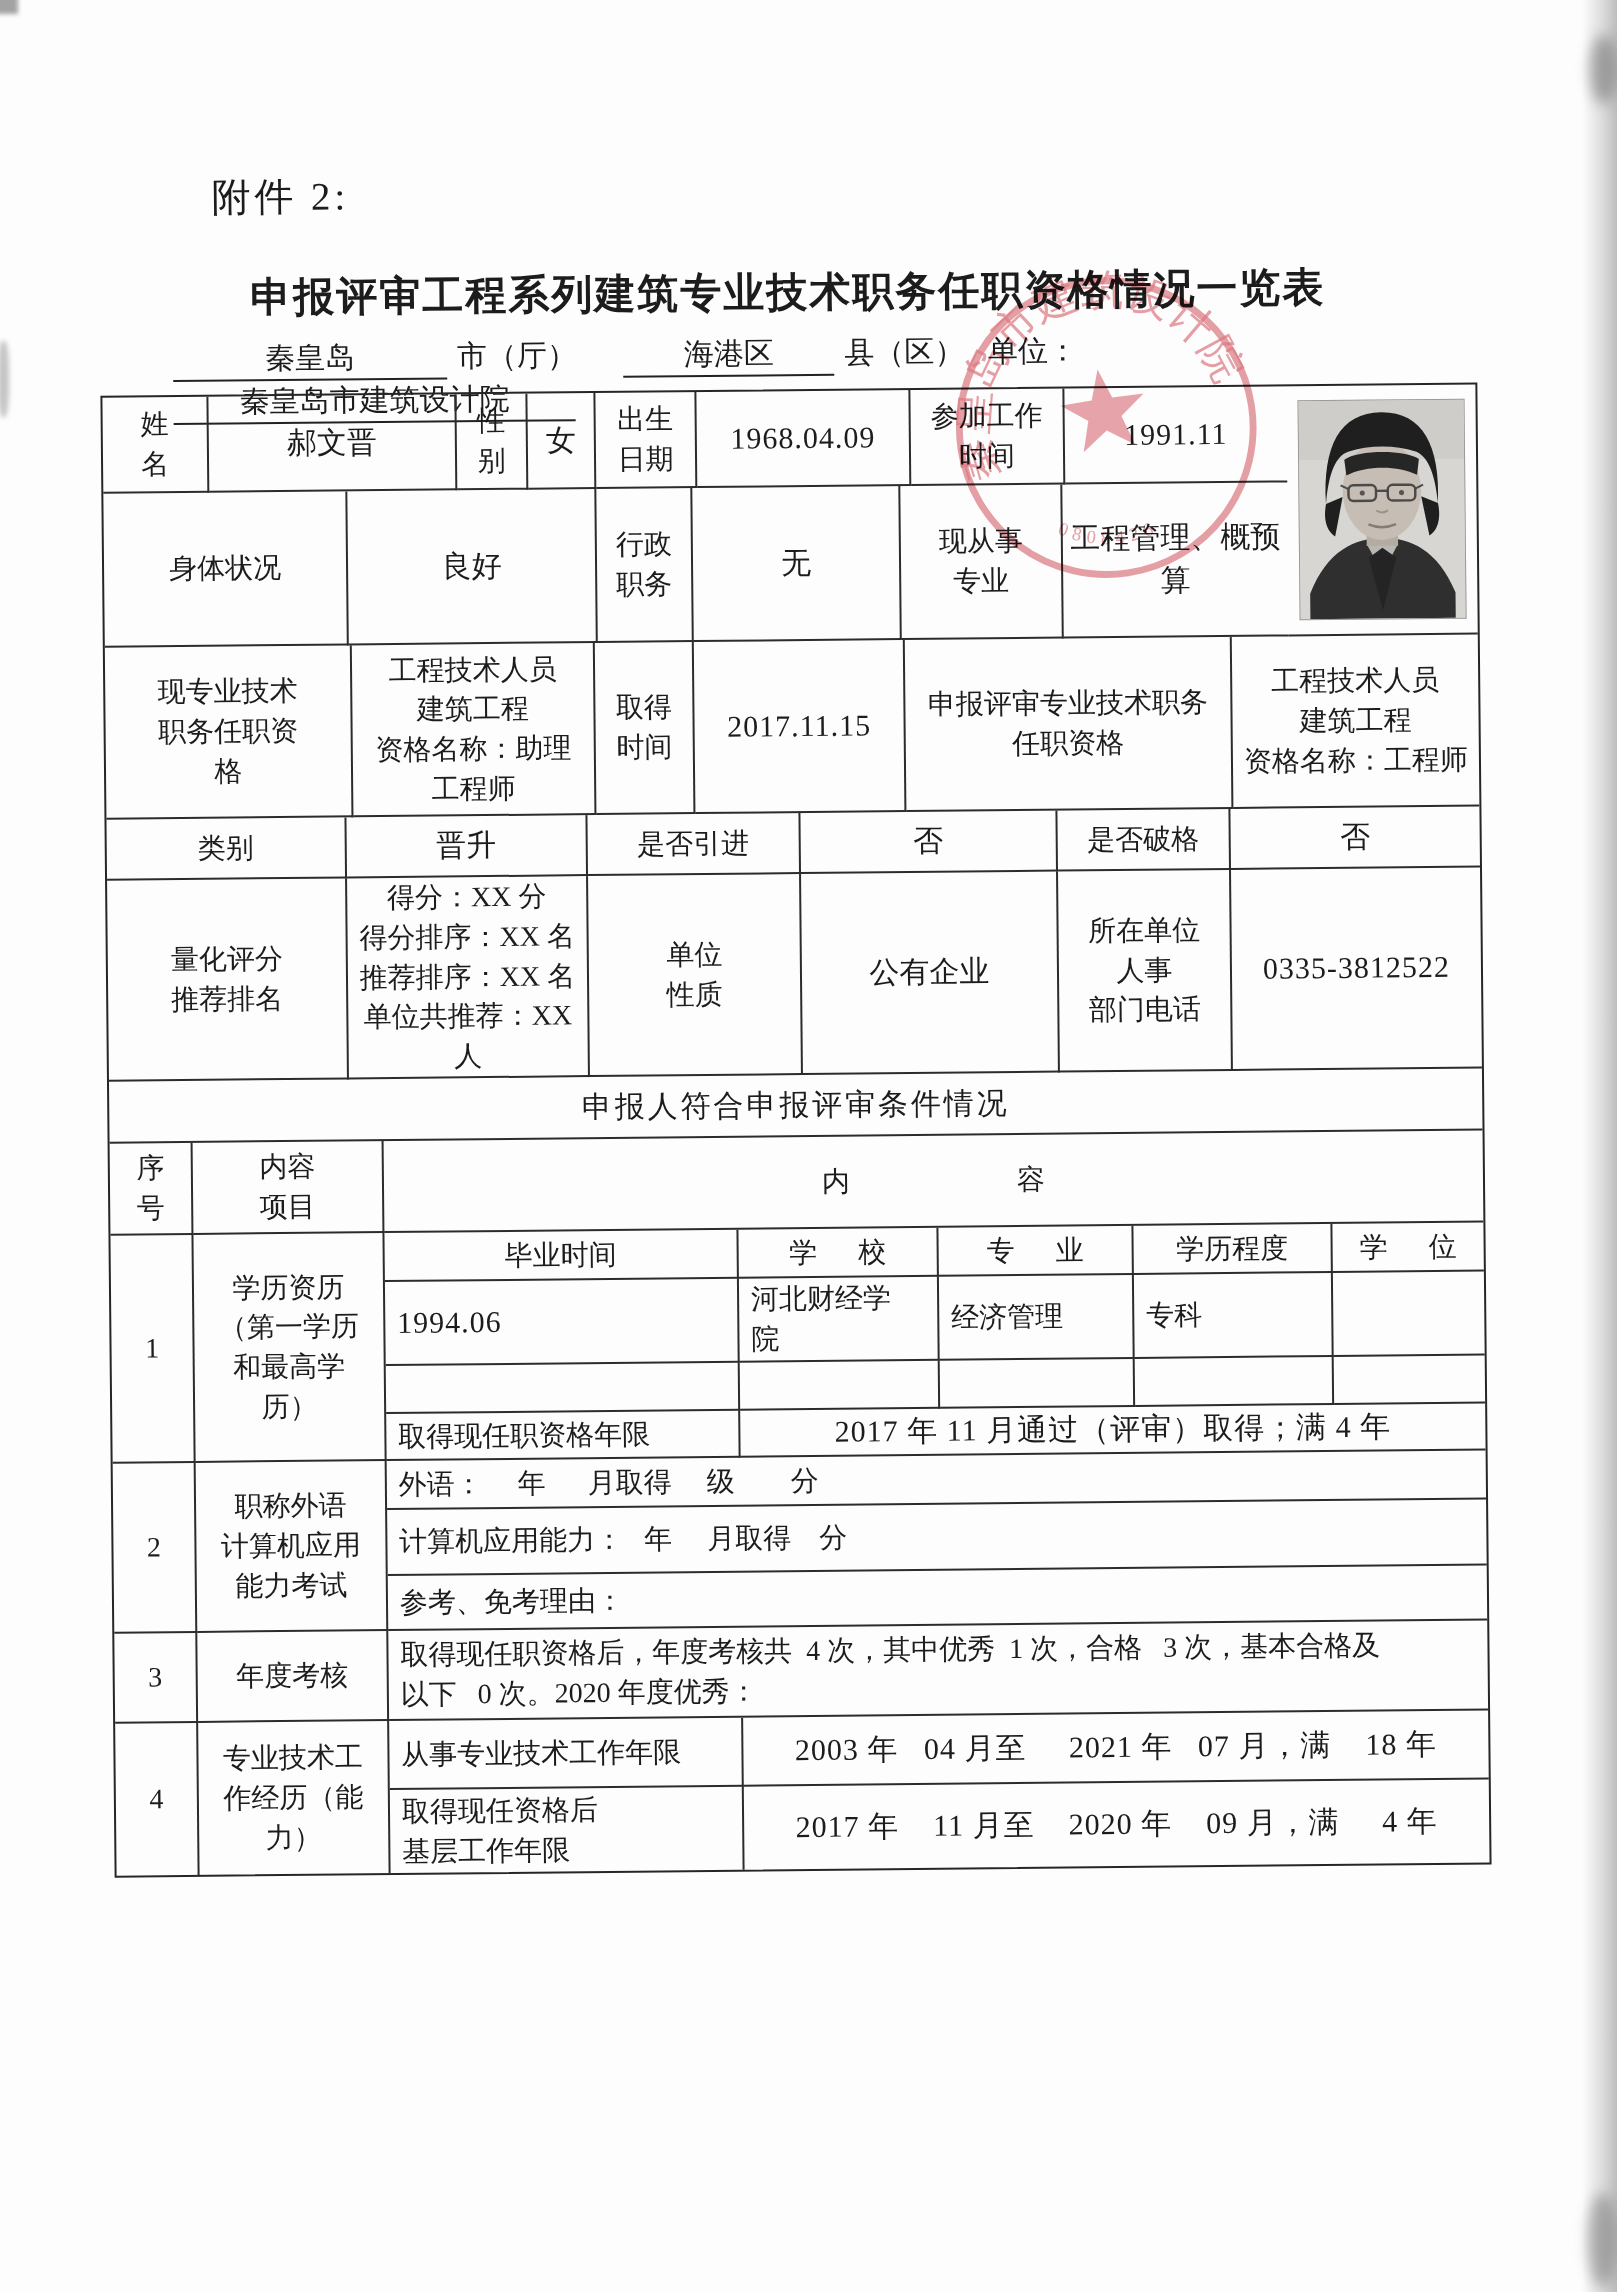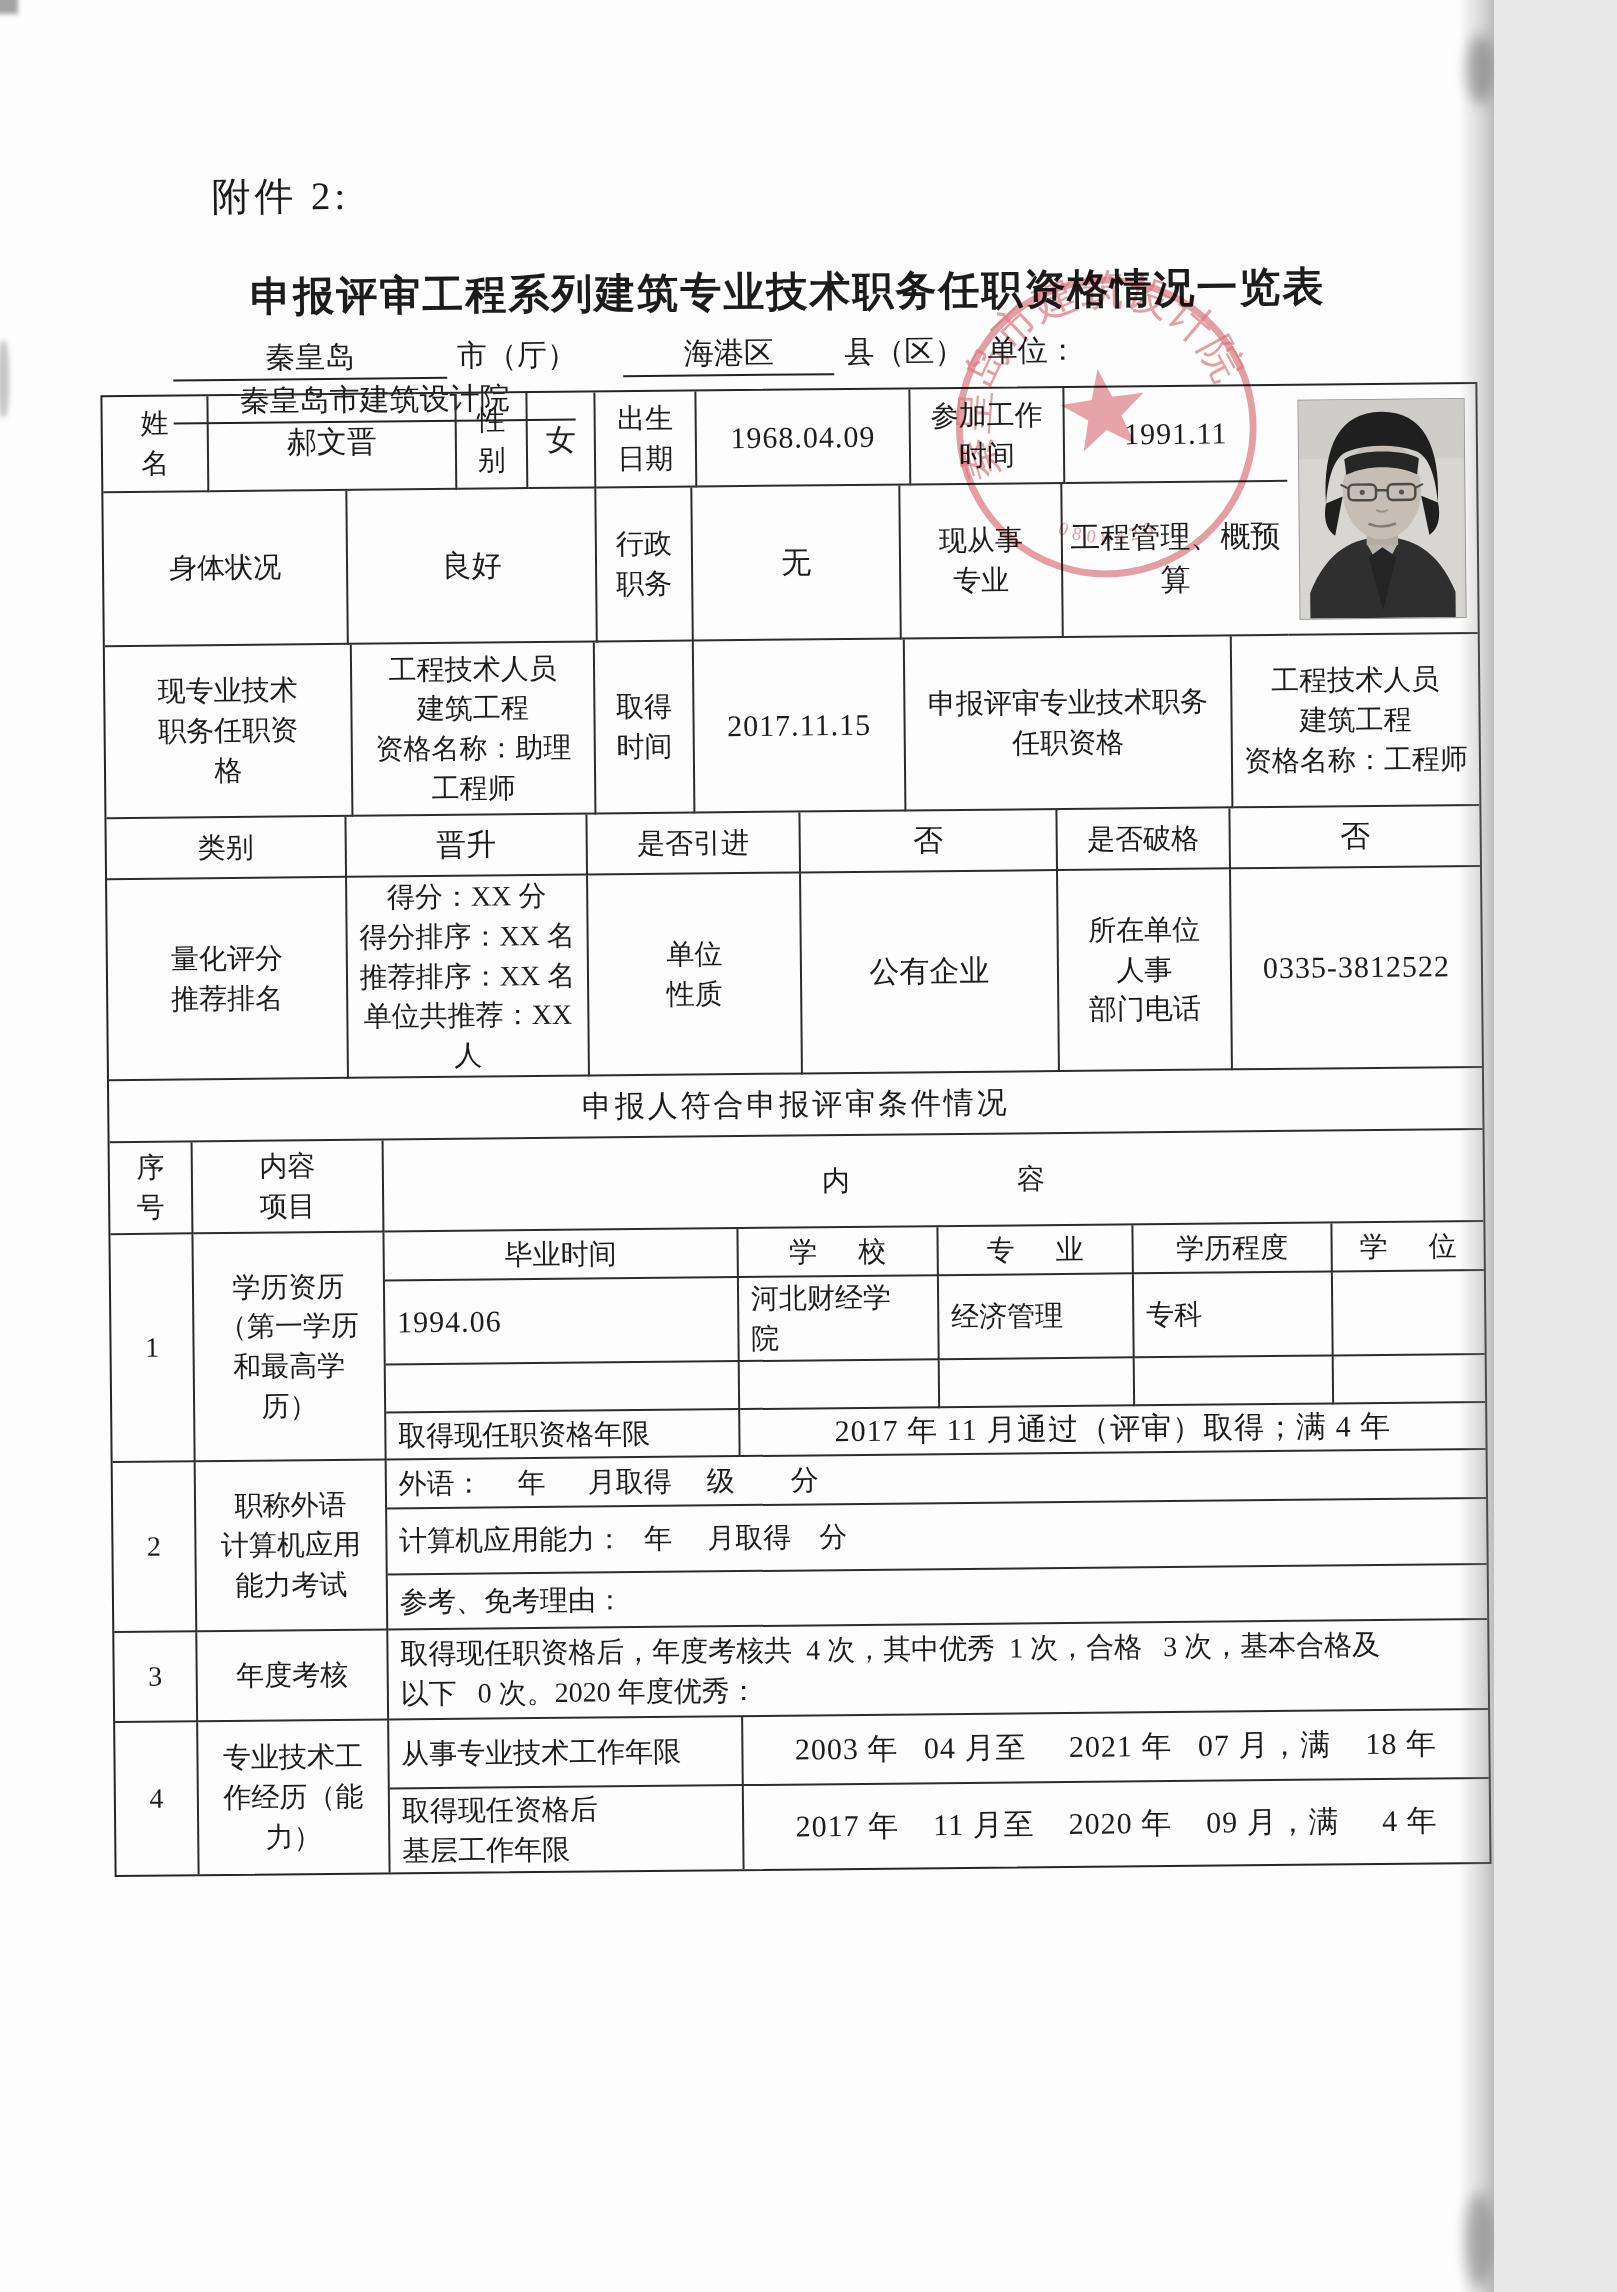--- a/index.html
+++ b/index.html
@@ -1,16 +1,16 @@
 <!DOCTYPE html>
 <html><head>
 <meta charset="utf-8">
 <style>
   html,body{margin:0;padding:0;background:#e8e8e8;}
-  .page{position:relative;width:1494px;height:2293px;background:#fdfdfd;overflow:hidden;
+  .page{position:relative;width:1617px;height:2293px;background:#fdfdfd;overflow:hidden;
         font-family:"Liberation Serif","DejaVu Serif",serif;color:#1c1c1c;}
   
   .scan-right{position:absolute;right:0;top:0;width:35px;height:100%;
     background:linear-gradient(to right,rgba(130,130,130,0),rgba(150,150,150,.30) 55%,rgba(120,120,120,.48));}
   .scan-blob-top{position:absolute;right:0;top:35px;width:27.4px;height:69px;background:rgba(95,95,95,.5);border-radius:50%;filter:blur(6.9px);}
   .scan-blob-bottom{position:absolute;right:0;bottom:5.9px;width:29px;height:94px;background:rgba(95,95,95,.45);border-radius:50%;filter:blur(6.9px);}
   .smudge-left{position:absolute;left:-2px;top:341px;width:10.8px;height:76px;background:rgba(120,120,120,.42);border-radius:40%;filter:blur(2.9px);}
   .smudge-tl{position:absolute;left:-3.9px;top:-3.9px;width:21.6px;height:17.6px;background:rgba(90,90,90,.55);filter:blur(2px);}
 
   .sheet{position:absolute;inset:0;transform:rotate(-0.55deg);transform-origin:50% 38%;}

